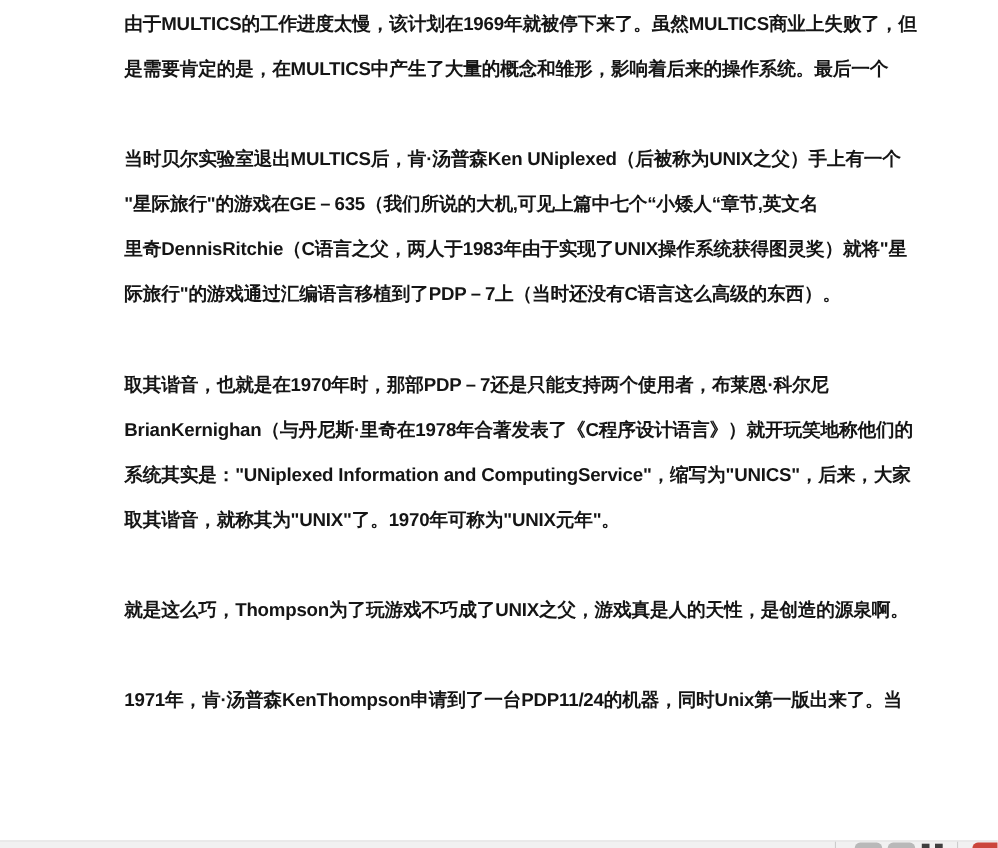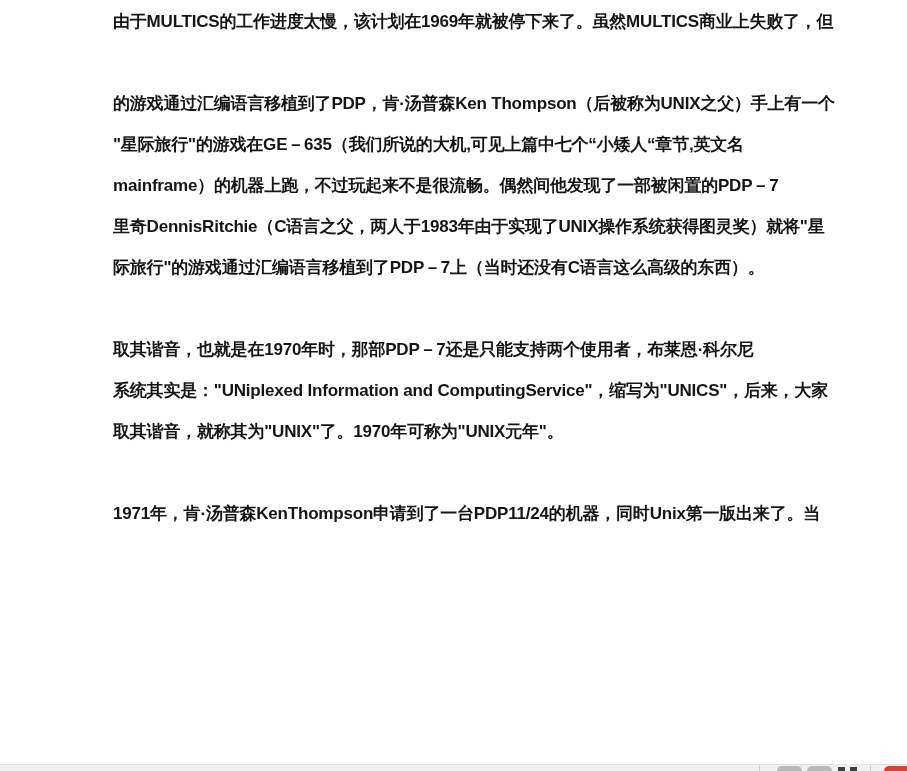--- a/index.html
+++ b/index.html
@@ -85,36 +85,40 @@
   }
 </style>
 </head>
 <body>
 
 <div class="document-canvas">
   <div class="page-text">
 
     <div class="para">
       <div class="line">由于MULTICS的工作进度太慢，该计划在1969年就被停下来了。虽然MULTICS商业上失败了，但</div>
+      <div class="line">是需要肯定的是，在MULTICS中产生了大量的概念和雏形，影响着后来的操作系统。最后一个</div>
     </div>
 
     <div class="para">
-      <div class="line">的游戏通过汇编语言移植到了PDP，肯·汤普森Ken Thompson（后被称为UNIX之父）手上有一个</div>
+      <div class="line">当时贝尔实验室退出MULTICS后，肯·汤普森Ken UNiplexed（后被称为UNIX之父）手上有一个</div>
       <div class="line">"星际旅行"的游戏在GE－635（我们所说的大机,可见上篇中七个“小矮人“章节,英文名</div>
-      <div class="line">mainframe）的机器上跑，不过玩起来不是很流畅。偶然间他发现了一部被闲置的PDP－7</div>
       <div class="line">里奇DennisRitchie（C语言之父，两人于1983年由于实现了UNIX操作系统获得图灵奖）就将"星</div>
       <div class="line">际旅行"的游戏通过汇编语言移植到了PDP－7上（当时还没有C语言这么高级的东西）。</div>
     </div>
 
     <div class="para">
       <div class="line">取其谐音，也就是在1970年时，那部PDP－7还是只能支持两个使用者，布莱恩·科尔尼</div>
+      <div class="line">BrianKernighan（与丹尼斯·里奇在1978年合著发表了《C程序设计语言》）就开玩笑地称他们的</div>
       <div class="line">系统其实是："UNiplexed Information and ComputingService"，缩写为"UNICS"，后来，大家</div>
       <div class="line">取其谐音，就称其为"UNIX"了。1970年可称为"UNIX元年"。</div>
     </div>
 
+    <div class="para">
+      <div class="line">就是这么巧，Thompson为了玩游戏不巧成了UNIX之父，游戏真是人的天性，是创造的源泉啊。</div>
+    </div>
 
     <div class="para">
       <div class="line">1971年，肯·汤普森KenThompson申请到了一台PDP11/24的机器，同时Unix第一版出来了。当</div>
     </div>
 
   </div>
 </div>
 
 <div class="status-bar">
   <div class="sb-divider d1"></div>

